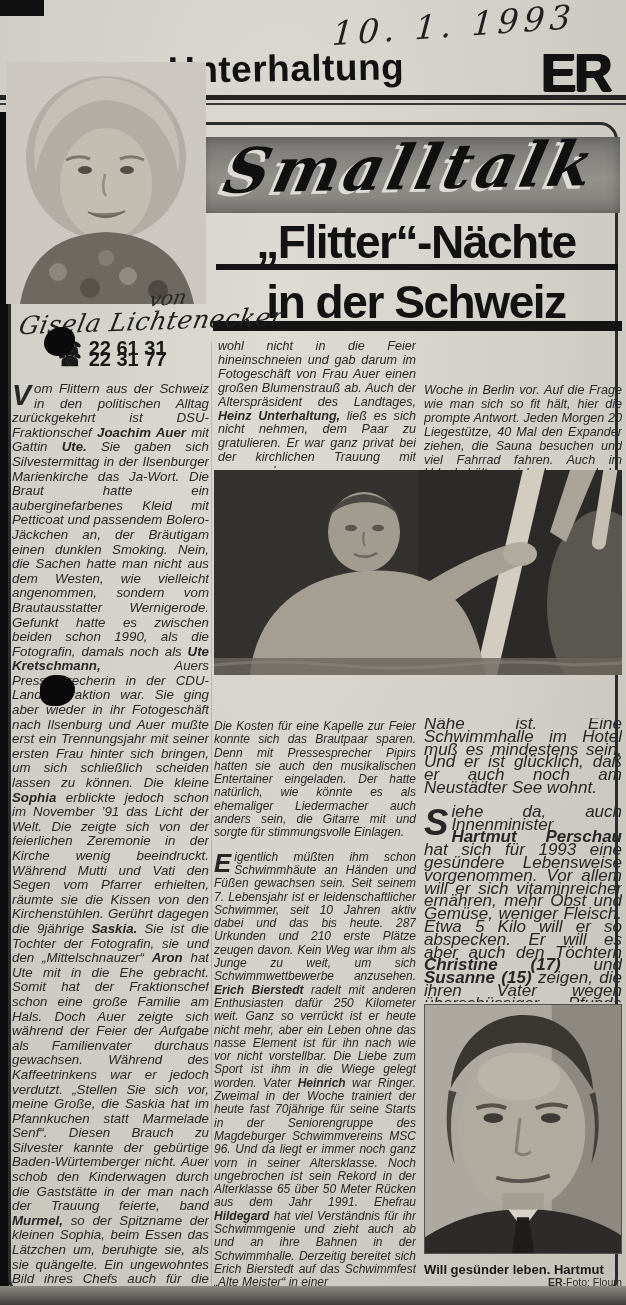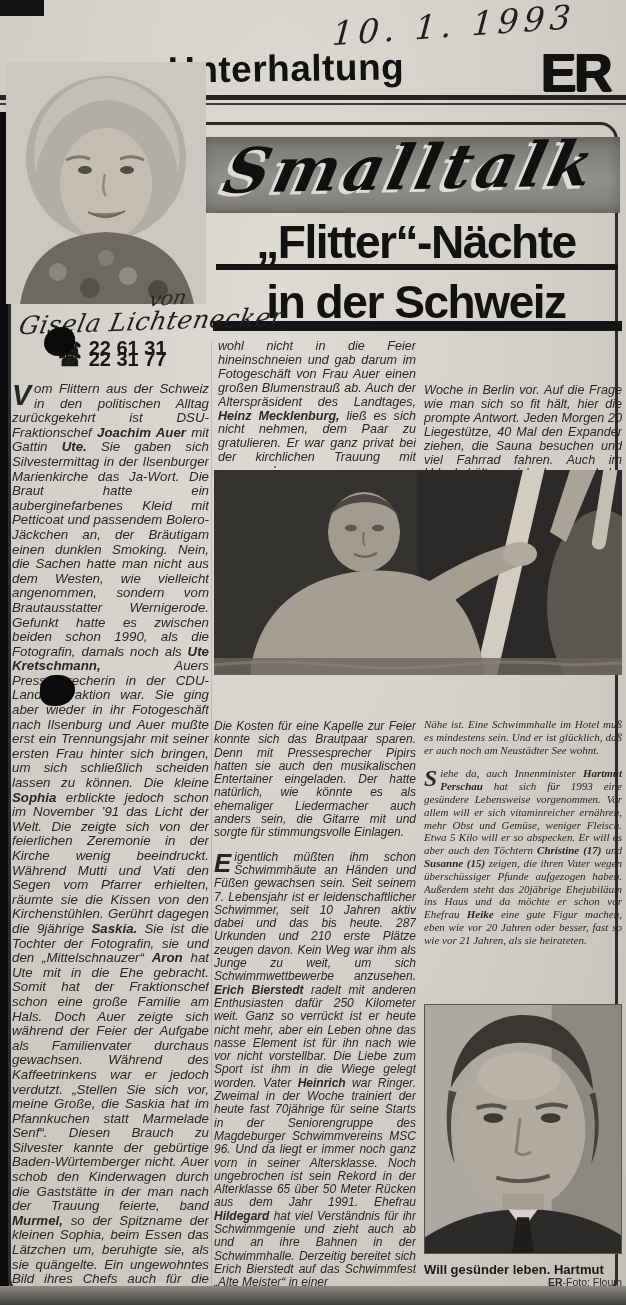--- a/index.html
+++ b/index.html
@@ -85,21 +85,21 @@
 
   
   .bodycol{
     position:absolute;overflow:hidden;text-align:justify;
     font-style:italic;color:#272727;
   }
   .col-1{left:12px;top:382px;width:197px;height:903px;font-size:13.3px;line-height:14.6px;}
   .col-2-top{left:218px;top:340px;width:198px;height:128px;font-size:12.6px;line-height:13.9px;}
   .col-3-top{left:424px;top:340px;width:198px;height:128px;font-size:12.6px;line-height:13.9px;margin-top:44px;}
   .col-2-bottom{left:214px;top:720px;width:202px;height:566px;font-size:12px;line-height:13.3px;font-style:italic;}
-  .col-3-bottom{left:424px;top:718px;width:198px;height:284px;font-size:11px;line-height:12.8px;font-family:Liberation Serif, serif;}
+  .col-3-bottom{left:424px;top:718px;width:198px;height:284px;font-size:17px;line-height:12.8px;}
   .para{margin:0 0 11px 0;}
   .para:last-child{margin-bottom:0;}
   .para b{font-weight:bold;}
   .dropcap{float:left;font-weight:bold;font-size:2.15em;line-height:0.82;padding:2px 3px 0 0;}
   .col-rule{position:absolute;left:211px;top:342px;width:1px;height:944px;background:rgba(20,20,20,0.15);}
 
   
   .pool-photo{position:absolute;left:214px;top:470px;width:408px;height:205px;}
   .perschau-photo{position:absolute;left:424px;top:1004px;width:198px;height:250px;border:1px solid #55534e;box-sizing:border-box;}
   .photo-caption{
@@ -166,21 +166,21 @@
   <div class="hl-bar hl-bar-1"></div>
   <div class="headline-line hl-2">in der Schweiz</div>
   <div class="hl-bar hl-bar-2"></div>
 
   <div class="col-rule"></div>
   <div class="bodycol col-1">
       <p class="para"><span class="dropcap">V</span>om Flittern aus der Schweiz in den politischen Alltag zurückgekehrt ist DSU-Fraktionschef <b>Joachim Auer</b> mit Gattin <b>Ute.</b> Sie gaben sich Silvestermittag in der Ilsenburger Marienkirche das Ja-Wort. Die Braut hatte ein auberginefarbenes Kleid mit Petticoat und passendem Bolero-Jäckchen an, der Bräutigam einen dunklen Smoking. Nein, die Sachen hatte man nicht aus dem Westen, wie vielleicht angenommen, sondern vom Brautausstatter Wernigerode. Gefunkt hatte es zwischen beiden schon 1990, als die Fotografin, damals noch als <b>Ute Kretschmann,</b> Auers Pressesprecherin in der CDU-Landtagsfraktion war. Sie ging aber wieder in ihr Fotogeschäft nach Ilsenburg und Auer mußte erst ein Trennungsjahr mit seiner ersten Frau hinter sich bringen, um sich schließlich scheiden lassen zu können. Die kleine <b>Sophia</b> erblickte jedoch schon im November ’91 das Licht der Welt. Die zeigte sich von der feierlichen Zeremonie in der Kirche wenig beeindruckt. Während Mutti und Vati den Segen vom Pfarrer erhielten, räumte sie die Kissen von den Kirchenstühlen. Gerührt dagegen die 9jährige <b>Saskia.</b> Sie ist die Tochter der Fotografin, sie und den „Mittelschnauzer“ <b>Aron</b> hat Ute mit in die Ehe gebracht. Somit hat der Fraktionschef schon eine große Familie am Hals. Doch Auer zeigte sich während der Feier der Aufgabe als Familienvater durchaus gewachsen. Während des Kaffeetrinkens war er jedoch verdutzt. „Stellen Sie sich vor, meine Große, die Saskia hat im Pfannkuchen statt Marmelade Senf“. Diesen Brauch zu Silvester kannte der gebürtige Baden-Würtemberger nicht. Auer schob den Kinderwagen durch die Gaststätte in der man nach der Trauung feierte, band <b>Murmel,</b> so der Spitzname der kleinen Sophia, beim Essen das Lätzchen um, beruhigte sie, als sie quängelte. Ein ungewohntes Bild ihres Chefs auch für die geladenen Gäste der DSU-Fraktion.  und Pressesprecher  überreichten dem glücklichen Paar ein Eßservice für 12 Personen. Mit von der Partie u.a. auch der Landesvorsitzende der DSU aus Mecklenburg Vorpommern,  Gratuliert hat auch Bauminister Karl-Heinz Daehre. Er wollte</p>
     </div>
   <div class="ink-blot blot-2"></div>
   <div class="bodycol col-2-top">
-      <p class="para">wohl nicht in die Feier hineinschneien und gab darum im Fotogeschäft von Frau Auer einen großen Blumenstrauß ab. Auch der Alterspräsident des Landtages, <b>Heinz Mecklenburg,</b> ließ es sich nicht nehmen, dem Paar zu gratulieren. Er war ganz privat bei der kirchlichen Trauung mit anwesend.</p>
+      <p class="para">wohl nicht in die Feier hineinschneien und gab darum im Fotogeschäft von Frau Auer einen großen Blumenstrauß ab. Auch der Alterspräsident des Landtages, <b>Heinz Unterhaltung,</b> ließ es sich nicht nehmen, dem Paar zu gratulieren. Er war ganz privat bei der kirchlichen Trauung mit anwesend.</p>
     </div>
   <div class="bodycol col-3-top">
       <p class="para">Woche in Berlin vor. Auf die Frage wie man sich so fit hält, hier die prompte Antwort. Jeden Morgen 20 Liegestütze, 40 Mal den Expander ziehen, die Sauna besuchen und viel Fahrrad fahren. Auch im Urlaub hält er sich daran und der wird sowieso nur dort gemacht, wo auch Wasser in der</p>
     </div>
 
   <div class="pool-photo">
     <svg viewBox="0 0 408 205" preserveAspectRatio="none">
       <rect width="408" height="205" fill="#34322f"></rect>
       <rect x="204" width="204" height="205" fill="#2c2a28"></rect>
       <ellipse cx="388" cy="135" rx="55" ry="95" fill="#6a655e" opacity="0.75"></ellipse>

